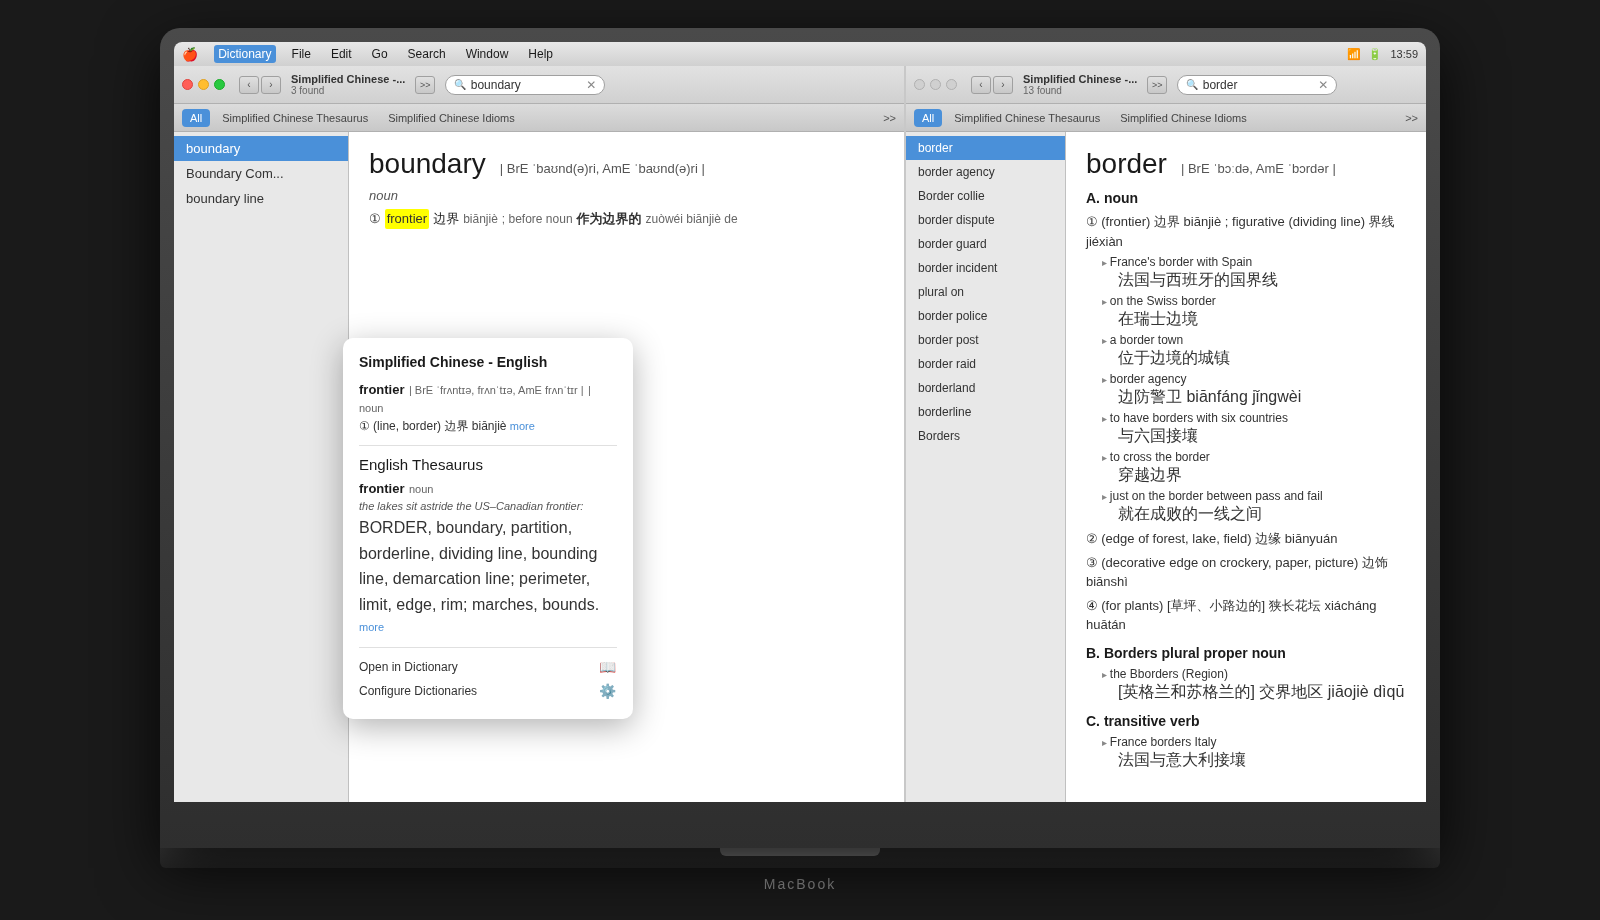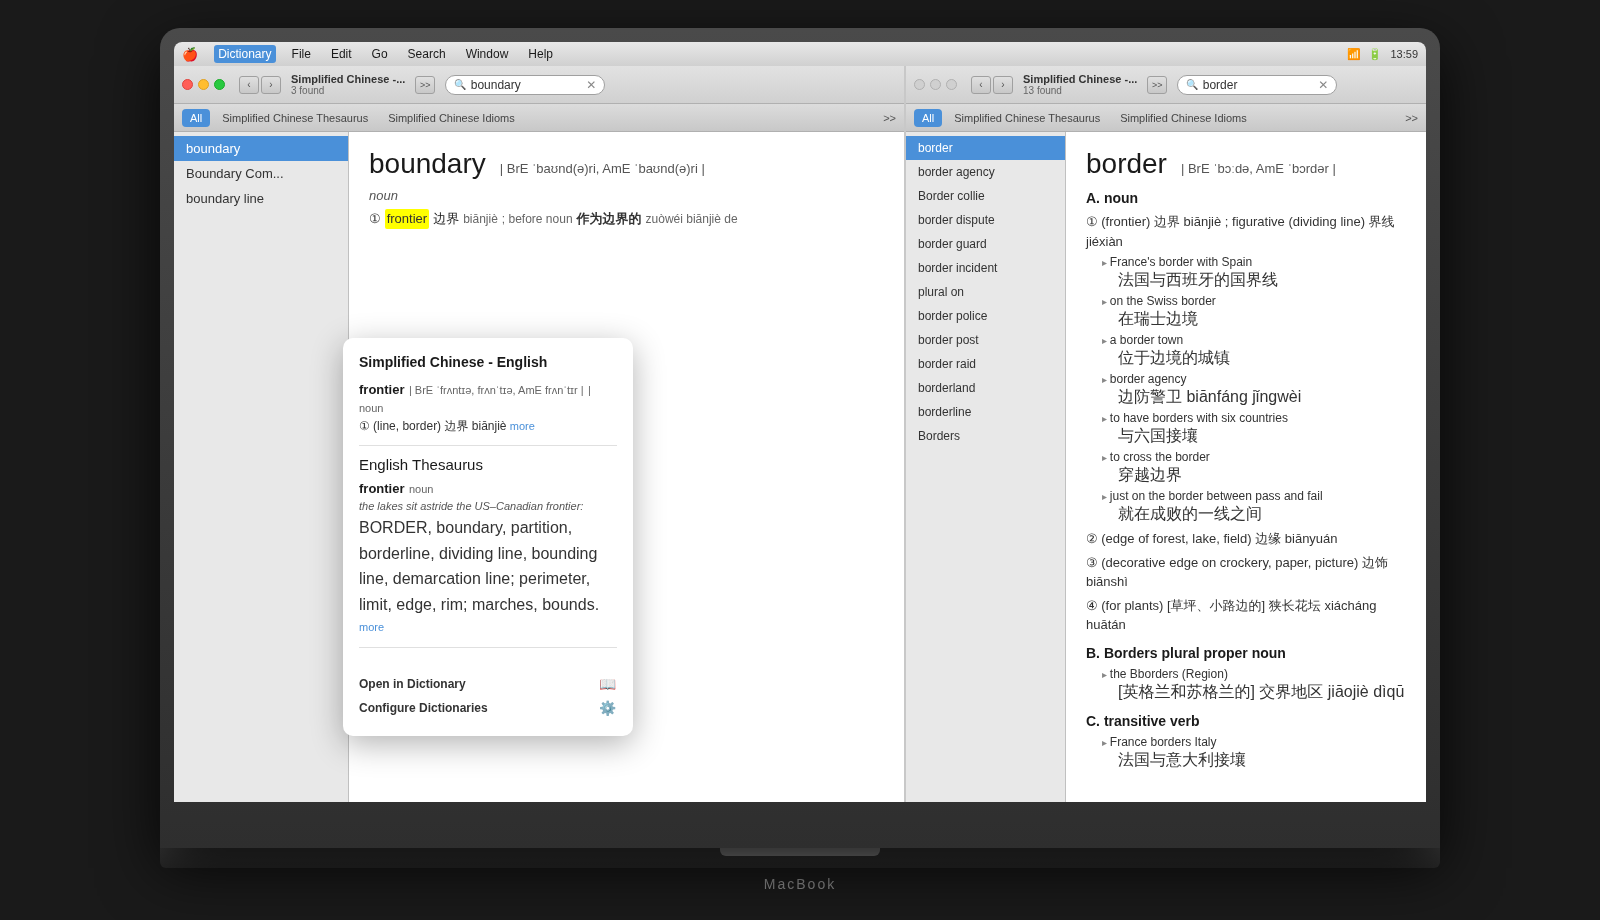--- a/index.html
+++ b/index.html
@@ -366,22 +366,21 @@
 
     .popup-synonyms {
       font-size: 16px;
       color: #333;
       line-height: 1.6;
     }
 
     .popup-actions {
       margin-top: 12px;
       border-top: 1px solid #e0e0e0;
-      padding-top: 24px;
-      font-weight: bold;
+      padding-top: 7px;
     }
     .popup-action-item {
       display: flex;
       align-items: center;
       justify-content: space-between;
       padding: 4px 0;
       font-size: 12px;
       color: #333;
       cursor: pointer;
     }

